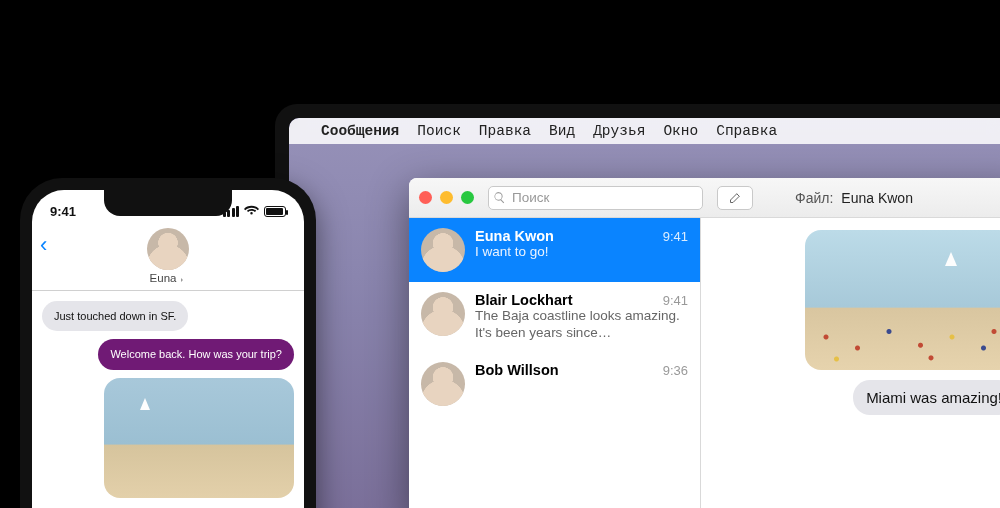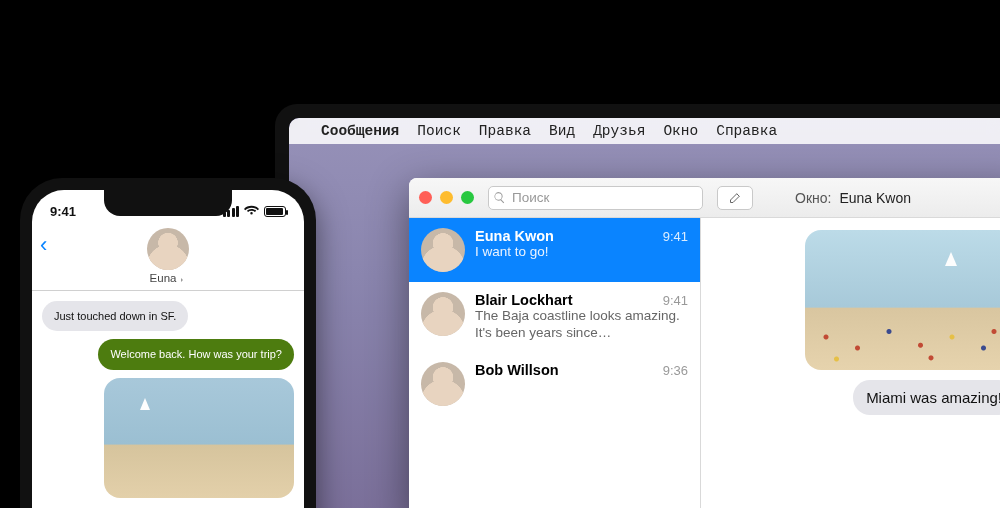--- a/index.html
+++ b/index.html
@@ -235,21 +235,21 @@
   .ios-name svg{width:8px;height:8px;fill:#9a9a9a;}
 
   .ios-thread{
     padding:10px 10px 0;display:flex;flex-direction:column;gap:8px;
   }
   .bubble{
     max-width:78%;padding:8px 12px;border-radius:17px;font-size:11px;line-height:1.3;
     position:relative;
   }
   .bubble.gray{align-self:flex-start;background:#e5e5ea;color:#111;}
-  .bubble.blue{align-self:flex-end;background:#4d7c0f;color:#fff;}
+  .bubble.blue{align-self:flex-end;background:#701a75;color:#fff;}
   .ios-img-bubble{
     align-self:flex-end;width:190px;height:120px;border-radius:16px;
     background:linear-gradient(180deg,#a8c8da 0%,#9bbfd2 55%,#d6c49d 56%,#e3d0aa 100%);
     position:relative;overflow:hidden;
   }
   .ios-img-bubble .sail{
     position:absolute;left:36px;top:20px;width:0;height:0;
     border-left:5px solid transparent;border-right:5px solid transparent;
     border-bottom:12px solid #fdfdfd;
   }
@@ -284,21 +284,21 @@
             </svg>
           <span>Поиск</span>
         </div>
         <div class="compose">
           <svg viewBox="0 0 24 24">
               <path d="M4 20h4l10-10-4-4L4 16v4z"></path>
               <path d="M14 6l4 4"></path>
             </svg>
         </div>
         <div class="to-field">
-          <span>Окно:</span>
+          <span>Файл:</span>
           <span class="val">Euna Kwon</span>
         </div>
       </div>
 
       <div class="window-body">
         <div class="sidebar">
 
           <div class="conv selected">
             <div class="avatar"></div>
             <div class="meta">

